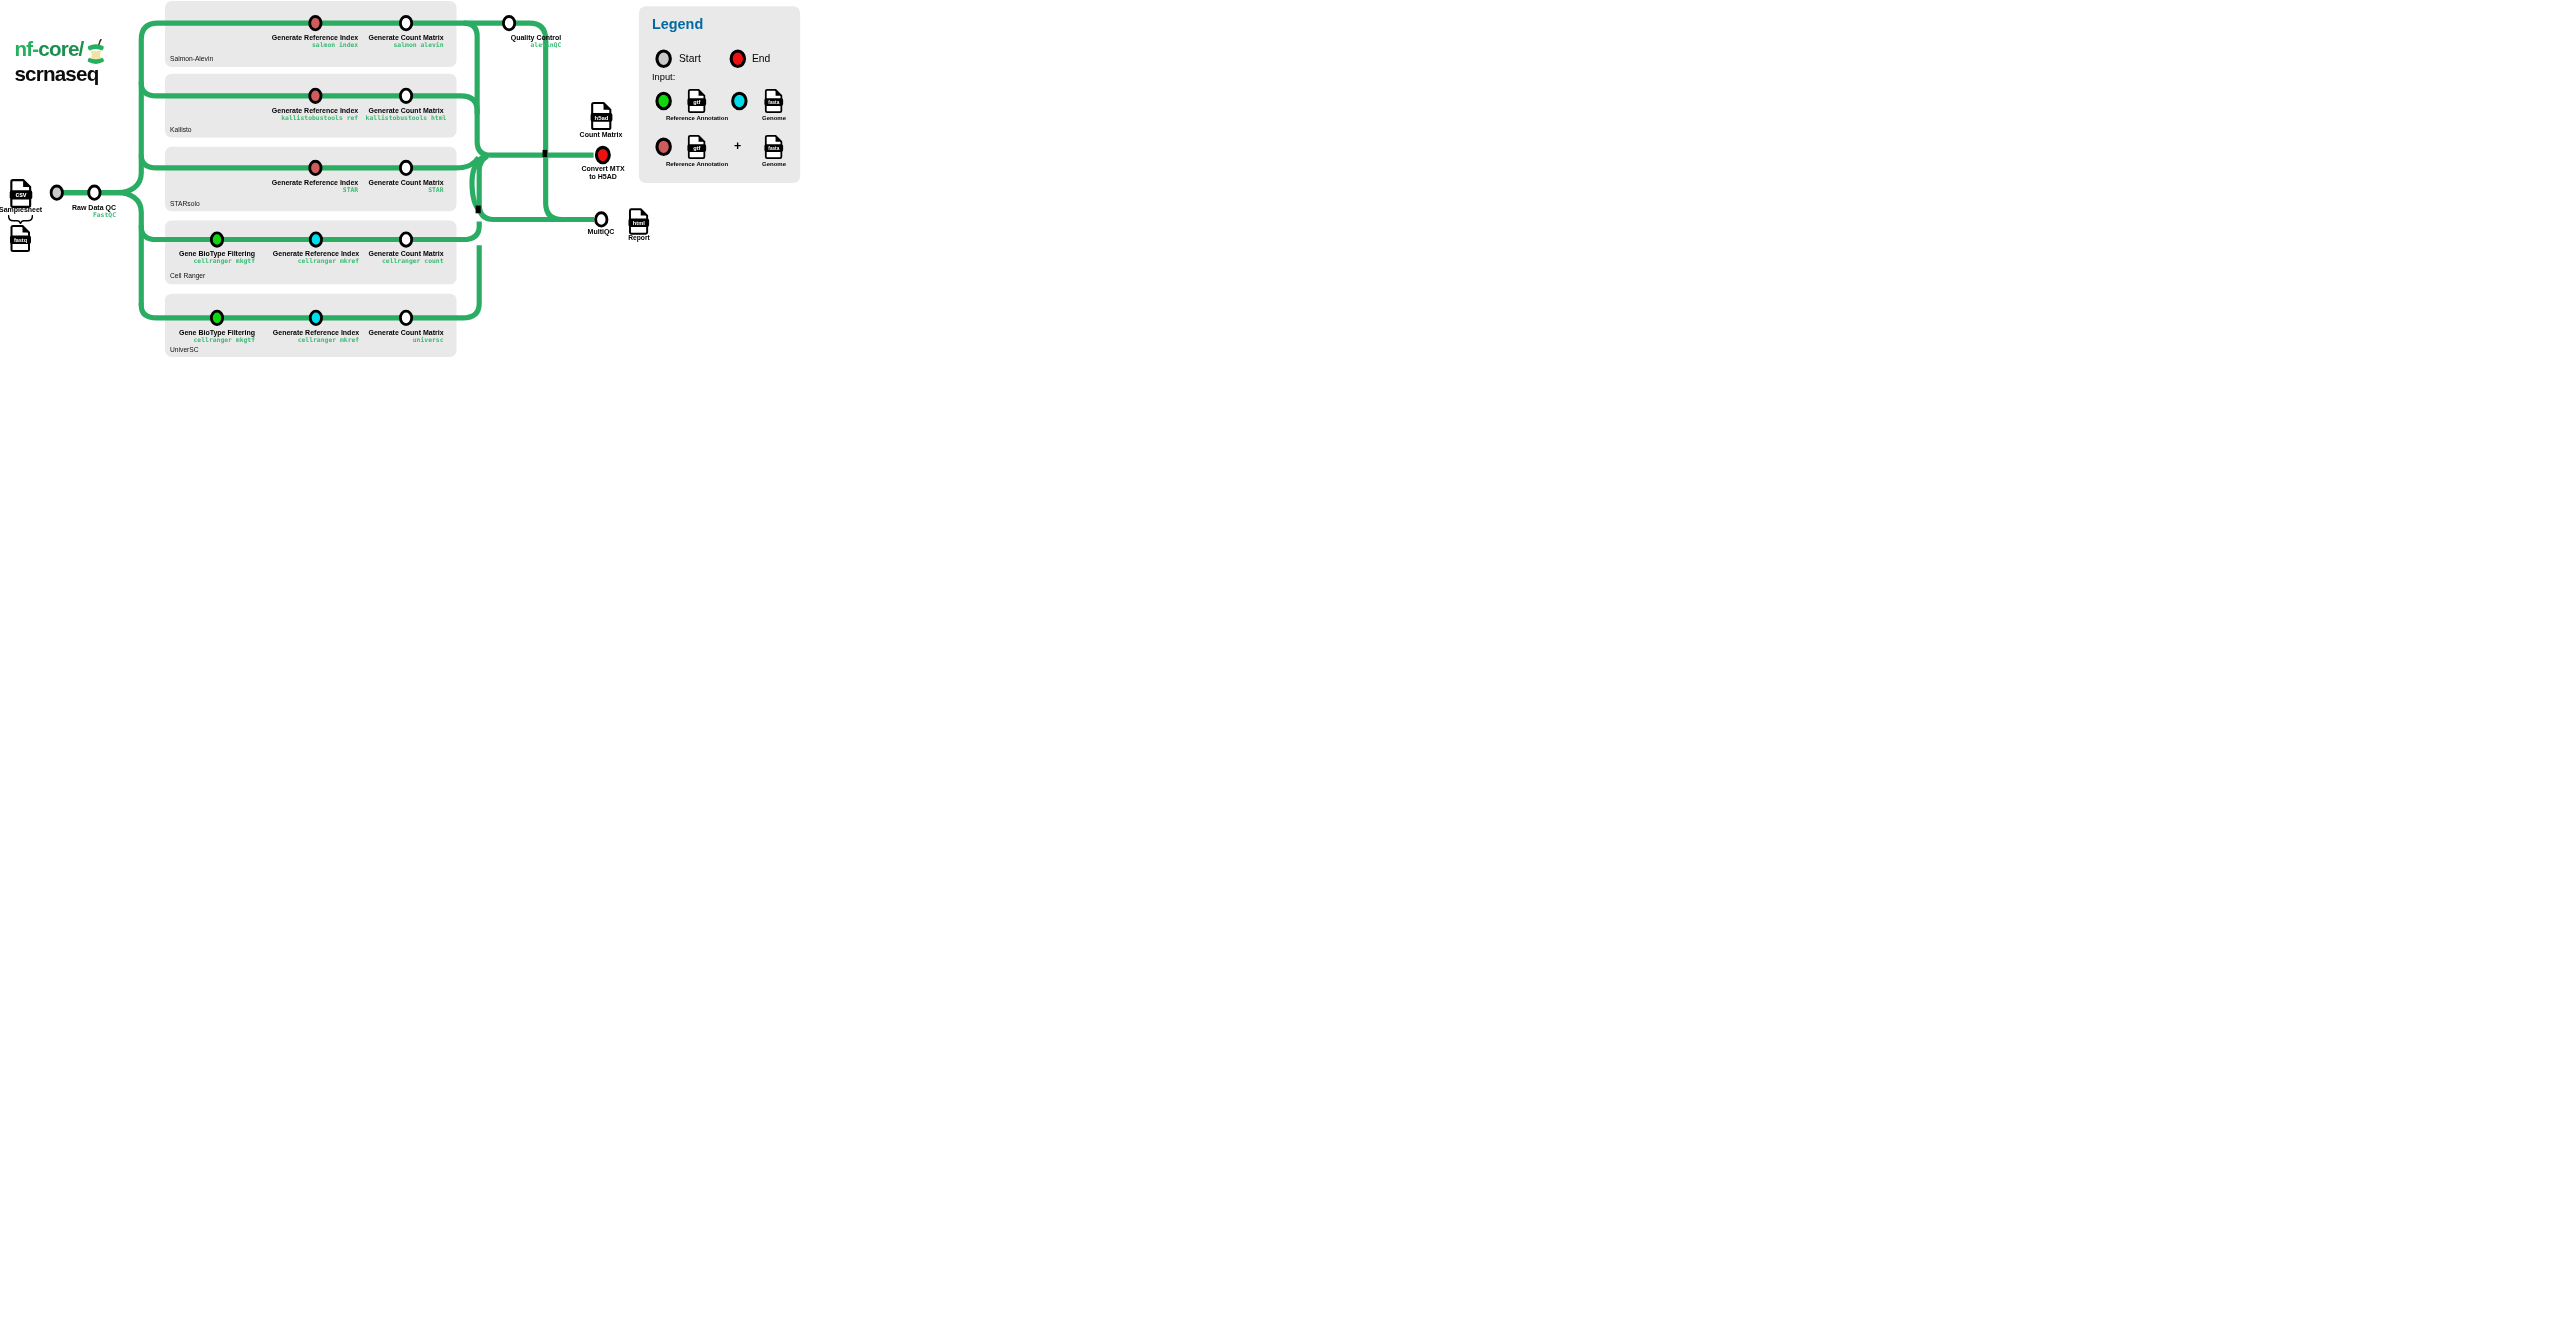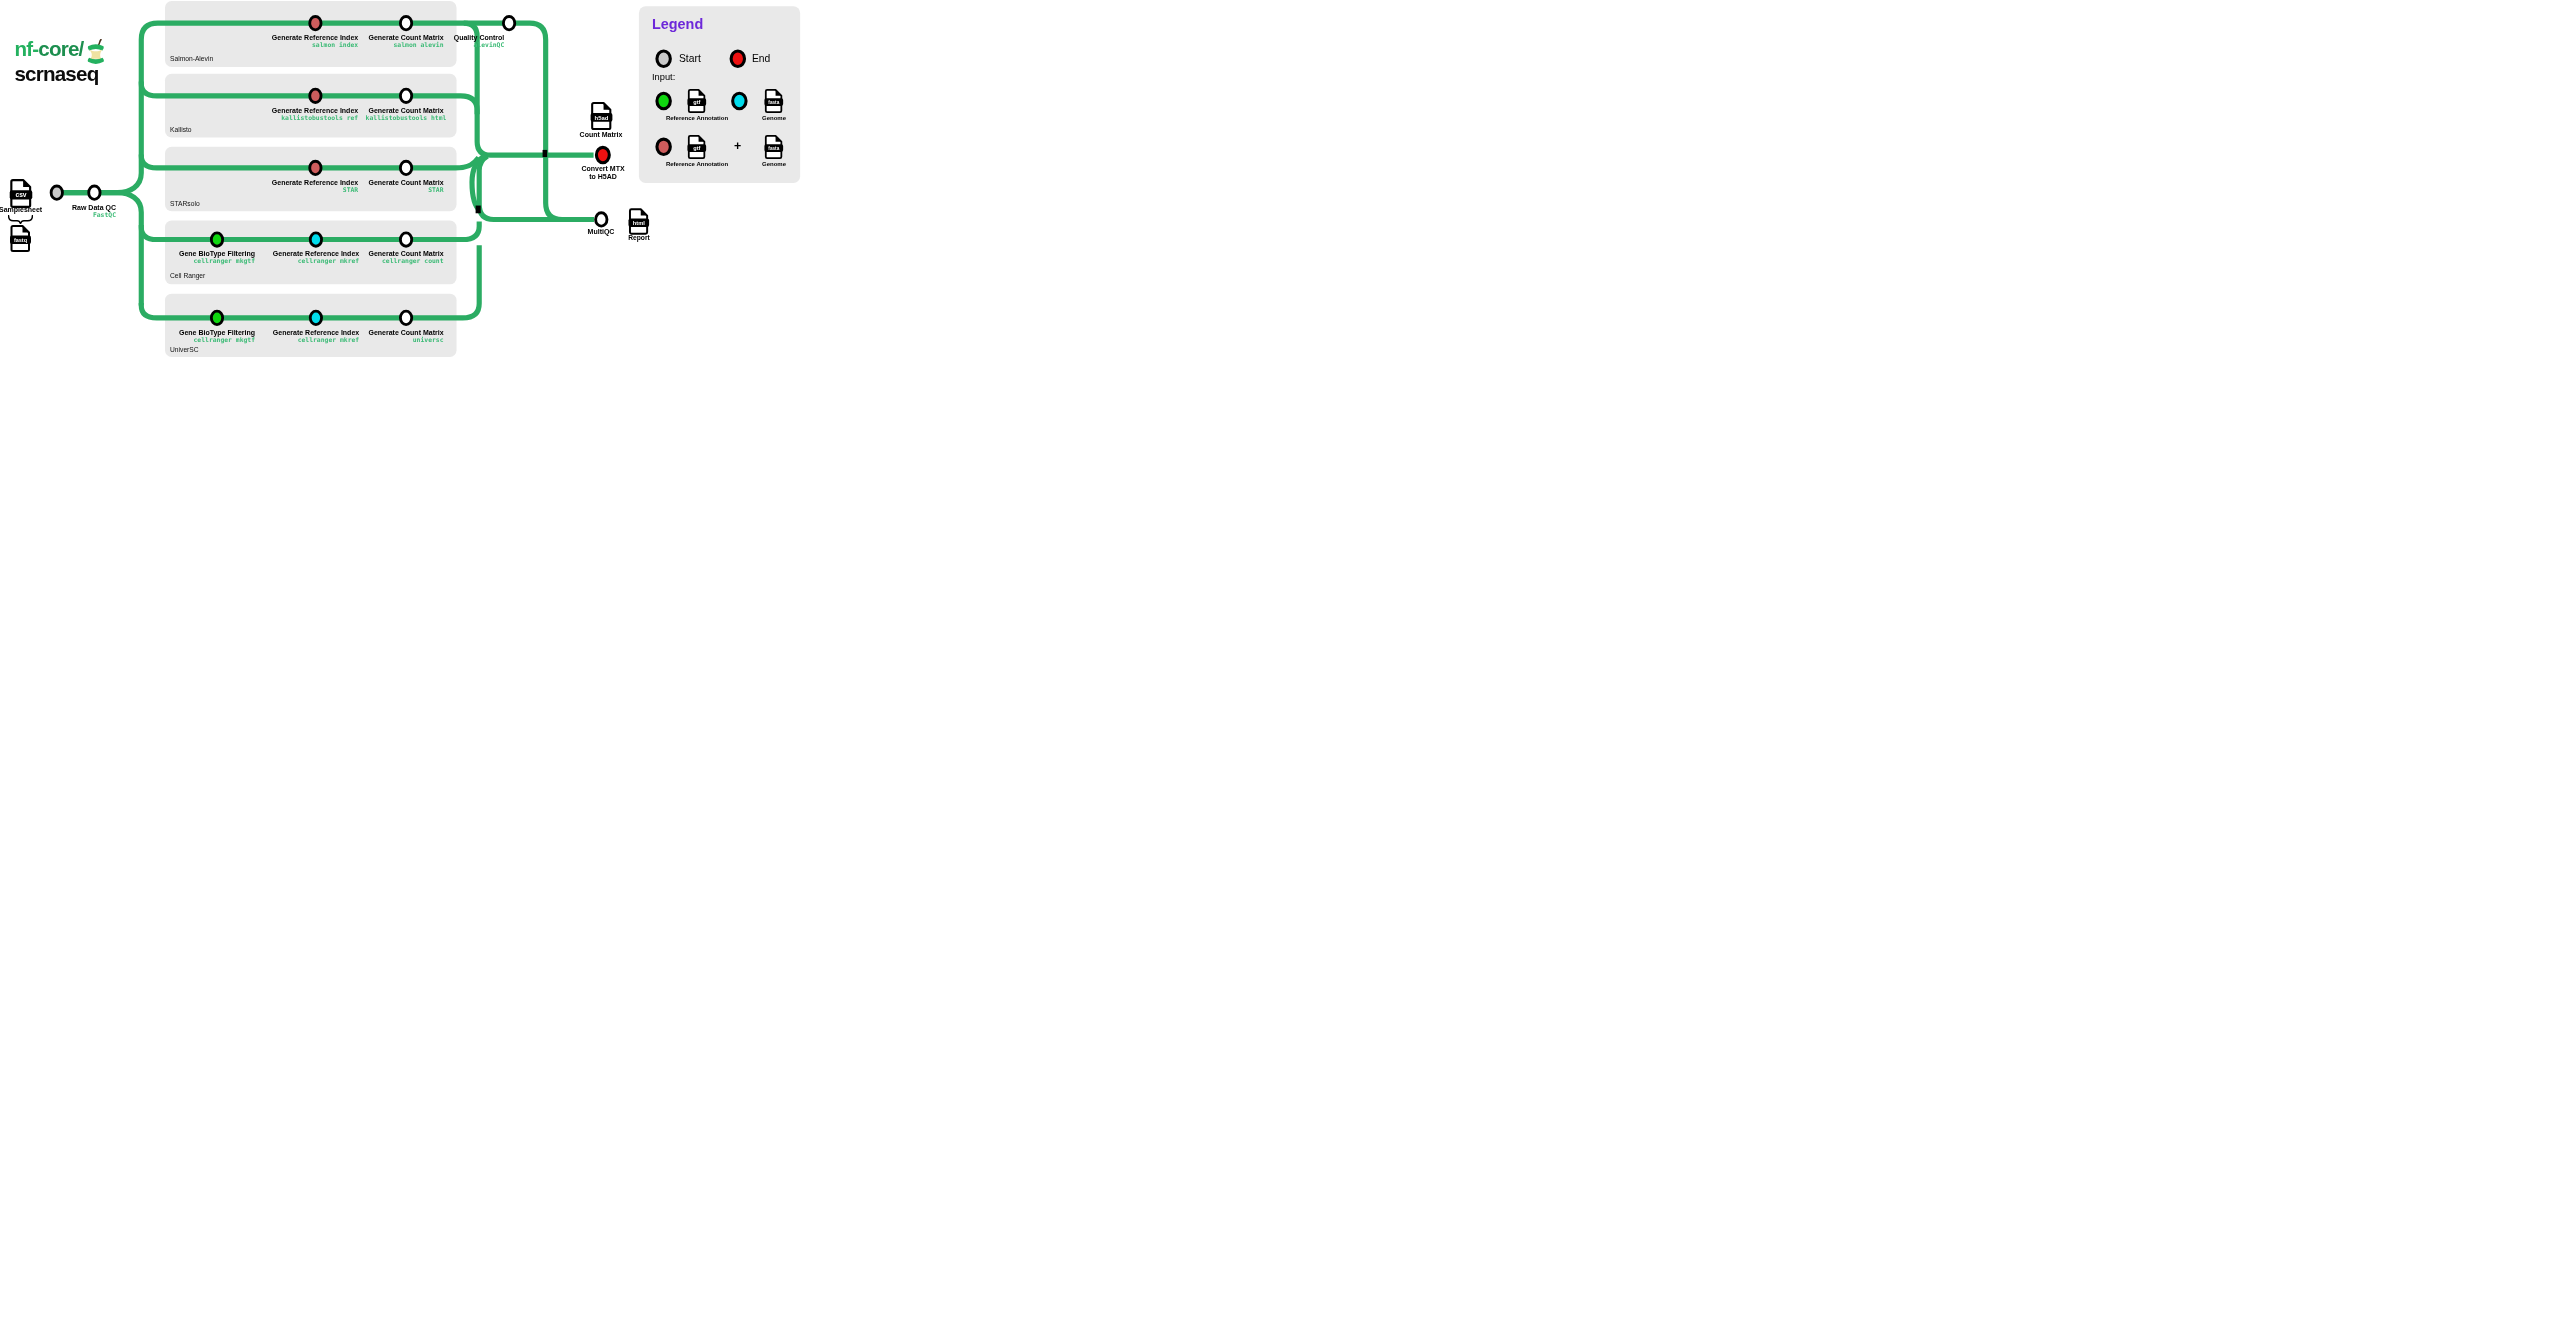--- a/index.html
+++ b/index.html
@@ -6,21 +6,21 @@
   .stage{position:relative;width:808px;height:357px;background:#ffffff;overflow:hidden;
          font-family:"Liberation Sans",sans-serif;}
   svg{display:block}
   .rail{position:absolute;left:0;top:0;}
   .lbl{position:absolute;transform:translateX(-50%);text-align:center;
        font:bold 7px/7.7px "Liberation Sans",sans-serif;color:#000;white-space:nowrap;}
   .lbl .tool{display:block;font:bold 6.4px/7.2px "DejaVu Sans Mono",monospace;color:#3cbb76;text-align:right;}
   .lbl .l2{display:block;}
   .boxname{position:absolute;font:6.7px/7.2px "Liberation Sans",sans-serif;color:#111;white-space:nowrap;}
   .ficon{position:absolute;}
-  .legend-title{position:absolute;font:bold 14.4px/15.5px "Liberation Sans",sans-serif;color:#6d28d9;text-align:right;}
+  .legend-title{position:absolute;font:bold 14.4px/15.5px "Liberation Sans",sans-serif;color:#0369a1;text-align:right;}
   .legend-item{position:absolute;font:10.3px/11.3px "Liberation Sans",sans-serif;color:#000;}
   .legend-input{position:absolute;font:9.3px/10.3px "Liberation Sans",sans-serif;color:#000;text-align:right;}
   .legend-small{position:absolute;transform:translateX(-50%);text-align:center;
        font:bold 6px/7px "Liberation Sans",sans-serif;color:#000;white-space:nowrap;}
   .legend-plus{position:absolute;font:bold 12.4px/12.4px "Liberation Sans",sans-serif;color:#000;}
   .logo{position:absolute;left:14.4px;top:39px;font:bold 20.6px/20.6px "Liberation Sans",sans-serif;
         letter-spacing:-0.8px;color:#0d0d0d;}
   .logo .g{color:#24b15f;} .logo .d{color:#1d8f4f;}
   .logo .row{display:flex;align-items:flex-start;gap:2px;}
 </style>
@@ -131,21 +131,21 @@
 
   <div class="lbl" style="left:315px;top:34px">
     <span class="l2">Generate Reference Index</span>
     <span class="tool">salmon index</span>
   </div>
   <div class="lbl" style="left:406px;top:34px">
     <span class="l2">Generate Count Matrix</span>
     <span class="tool">salmon alevin</span>
   </div>
 
-  <div class="lbl" style="left:479px;top:34px">
+  <div class="lbl" style="left:536px;top:34px">
     <span class="l2">Quality Control</span>
     <span class="tool">alevinQC</span>
   </div>
 
   <div class="lbl" style="left:315px;top:107px">
     <span class="l2">Generate Reference Index</span>
     <span class="tool">kallistobustools ref</span>
   </div>
   <div class="lbl" style="left:406px;top:107px">
     <span class="l2">Generate Count Matrix</span>

